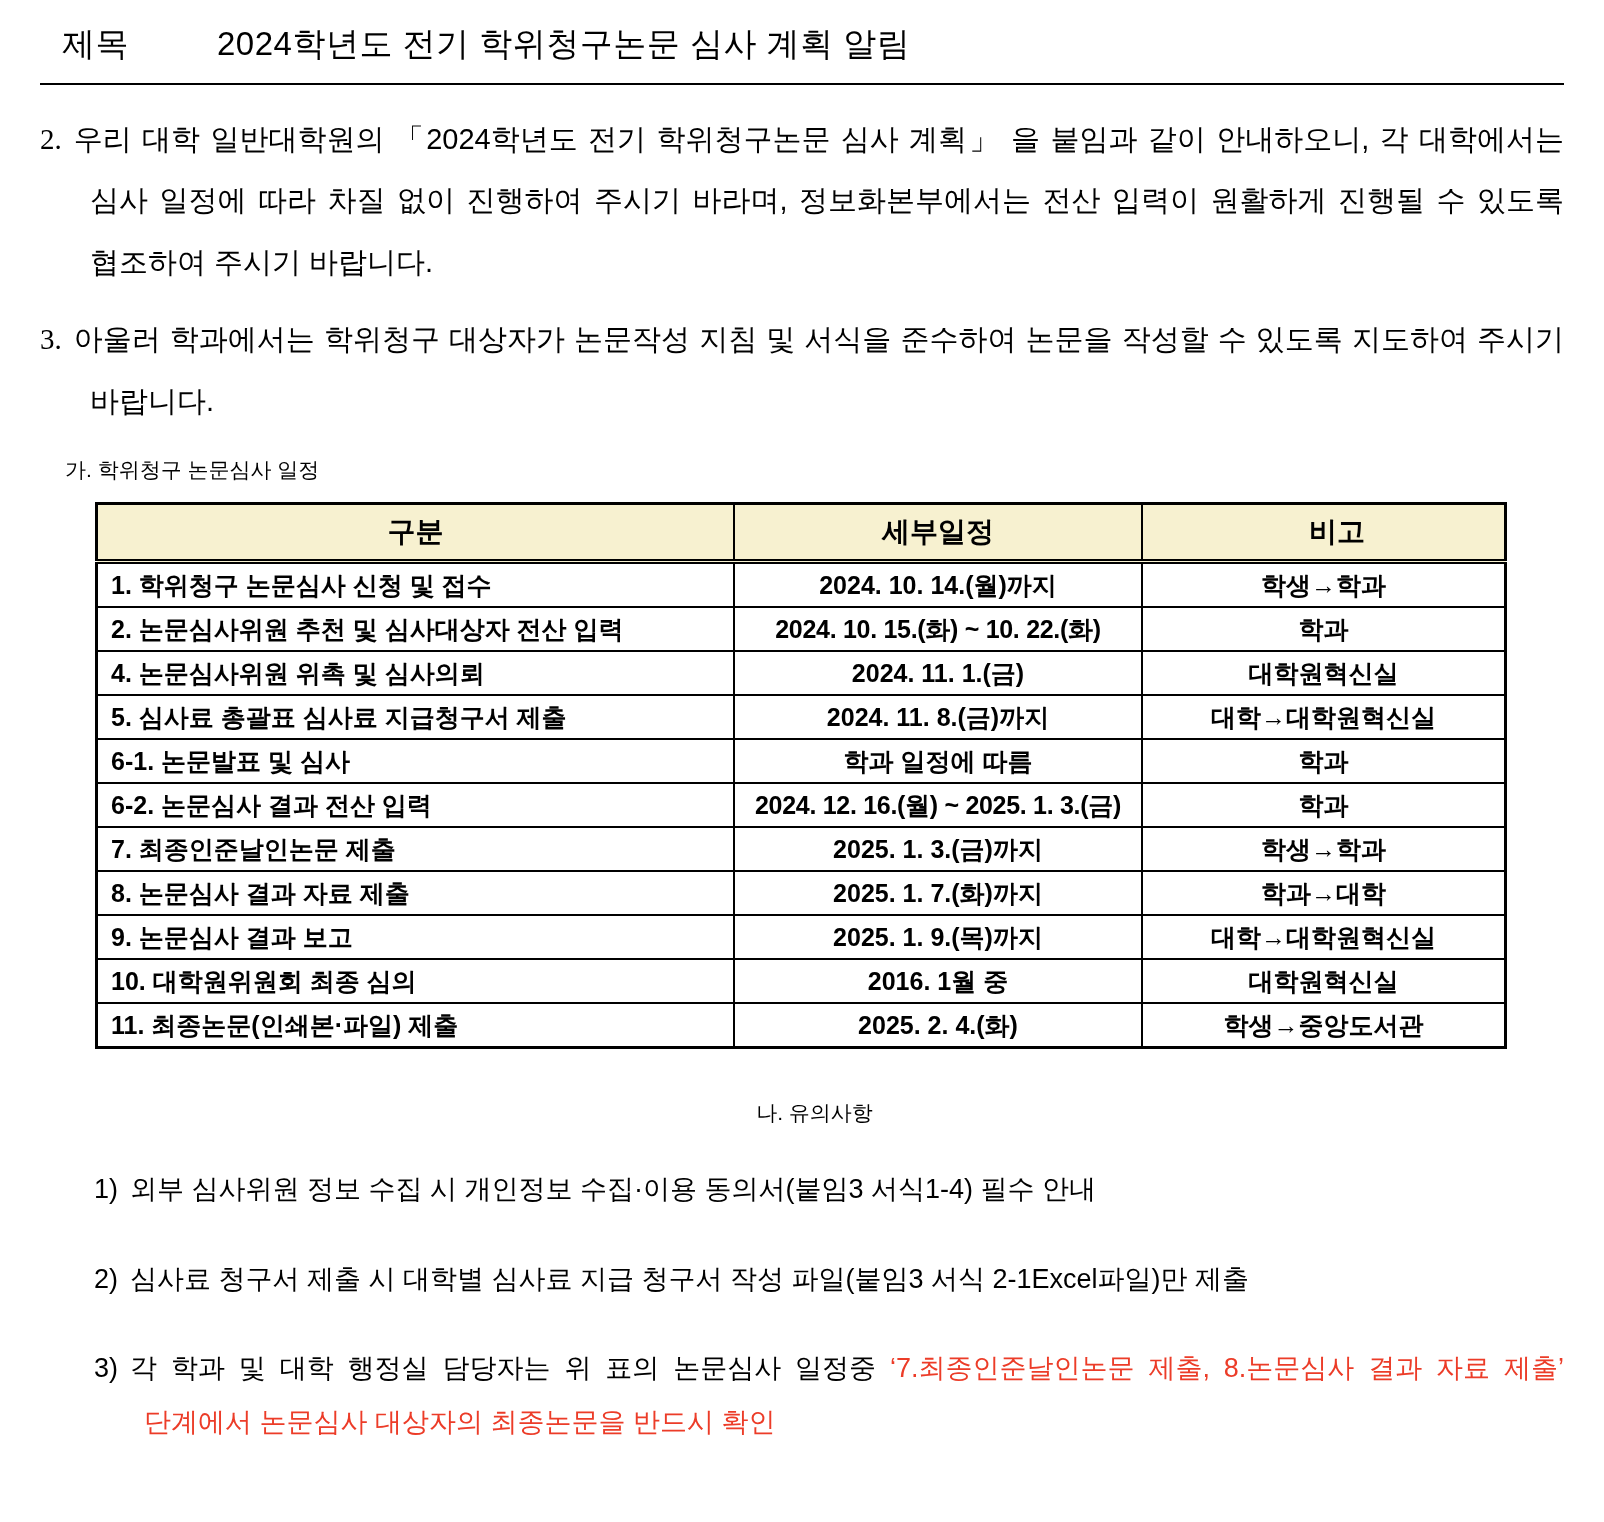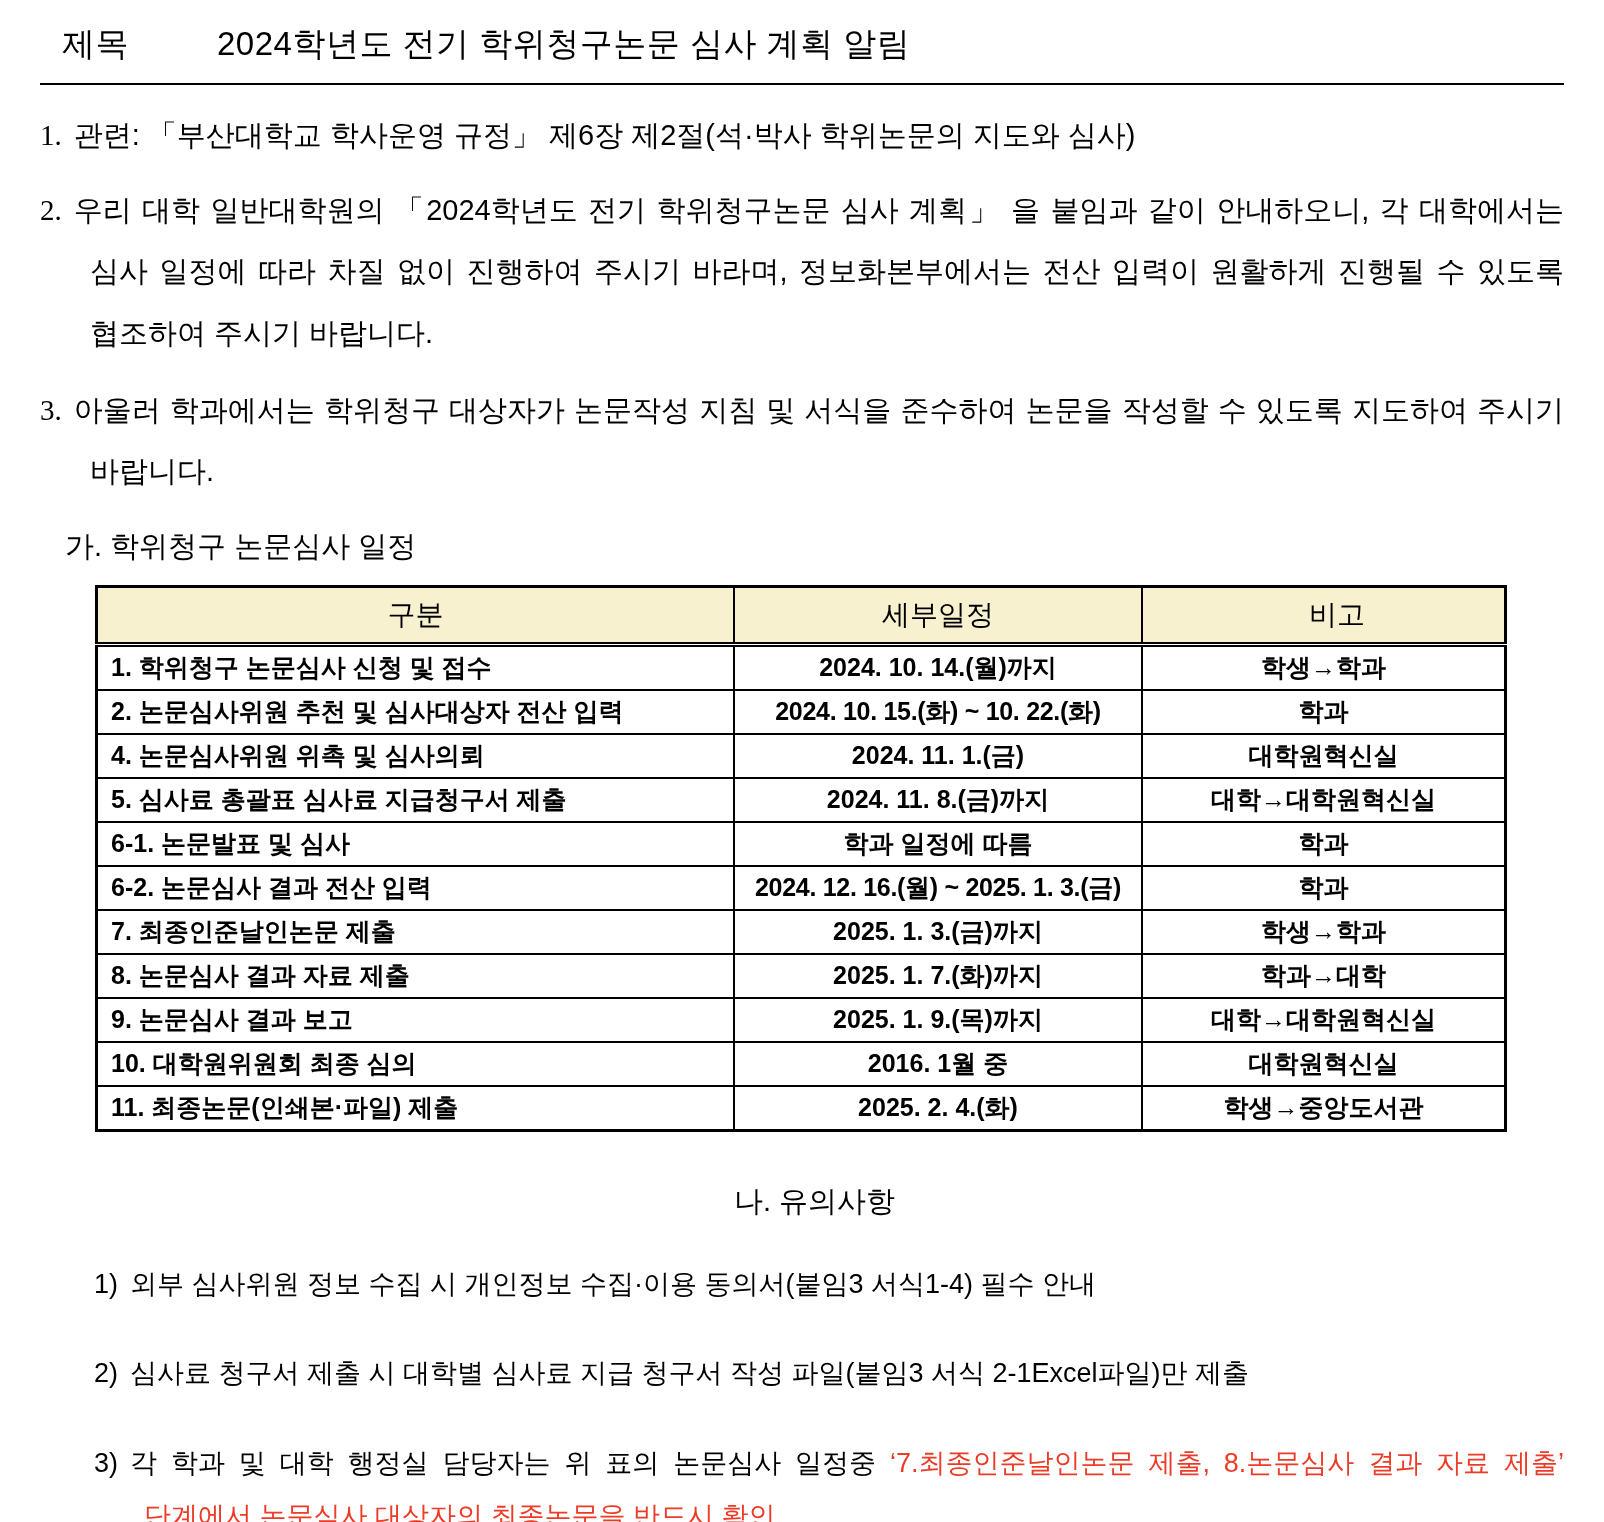--- a/index.html
+++ b/index.html
@@ -24,29 +24,29 @@
   
   .para{font-size:29px;font-weight:500;line-height:2.12;margin:0;
     padding-left:50px;text-indent:-50px;word-break:keep-all;
     text-align:justify;}
   .para-num{font-family:"Liberation Serif","DejaVu Serif",serif;font-weight:400;
     margin-right:12px;}
   .p1{margin-top:30px;line-height:1.4;}
   .p2{margin-top:24px;}
   .p3{margin-top:16px;}
 
-  .sub-heading{font-size:29px;font-weight:500;margin-top:24px;padding-left:25px;}
+  .sub-heading{font-size:21px;font-weight:500;margin-top:24px;padding-left:25px;}
 
   
   table.schedule{border-collapse:collapse;table-layout:fixed;
     margin:18px 0 0 55px;width:1369px;border:3px solid var(--ink);}
   table.schedule th{
     background:var(--table-header-bg);
     border:2px solid var(--ink);border-bottom:5px double var(--ink);
-    font-size:28px;font-weight:400;height:52px;text-align:center;}
+    font-size:28px;font-weight:700;height:52px;text-align:center;}
   table.schedule td{
     border:2px solid var(--ink);
     font-size:25px;font-weight:700;height:42px;text-align:center;
     white-space:nowrap;overflow:hidden;padding:0 4px;}
   table.schedule td.c0{text-align:left;padding-left:13px;}
   th.c0{width:633px;} th.c1{width:404px;} th.c2{width:332px;padding-left:28px;}
   td.tight{font-size:22px;letter-spacing:-0.3px;border-radius:19px;}
 
   
   .notes-heading{margin-top:50px;text-align:center;}
@@ -60,21 +60,20 @@
 <body>
 
 <div class="page">
 
   <div class="titlebar">
     <span class="title-label">제목</span>
     <span class="title-text">2024학년도 전기 학위청구논문 심사 계획 알림</span>
   </div>
   <div class="title-divider"></div>
 
-  <p class="para p1"><span class="para-num">1.</span><span>관련: 「부산대학교 학사운영 규정」 제6장 제2절(석·박사 학위논문의 지도와 심사)</span></p>
 
   <p class="para p2"><span class="para-num">2.</span><span>우리 대학 일반대학원의 「2024학년도 전기 학위청구논문 심사 계획」 을 붙임과 같이 안내하오니, 각 대학에서는 심사 일정에 따라 차질 없이 진행하여 주시기 바라며, 정보화본부에서는 전산 입력이 원활하게 진행될 수 있도록 협조하여 주시기 바랍니다.</span></p>
 
   <p class="para p3"><span class="para-num">3.</span><span>아울러 학과에서는 학위청구 대상자가 논문작성 지침 및 서식을 준수하여 논문을 작성할 수 있도록 지도하여 주시기 바랍니다.</span></p>
 
   <div class="sub-heading">가. 학위청구 논문심사 일정</div>
 
   <table class="schedule">
     <thead>
       <tr>

